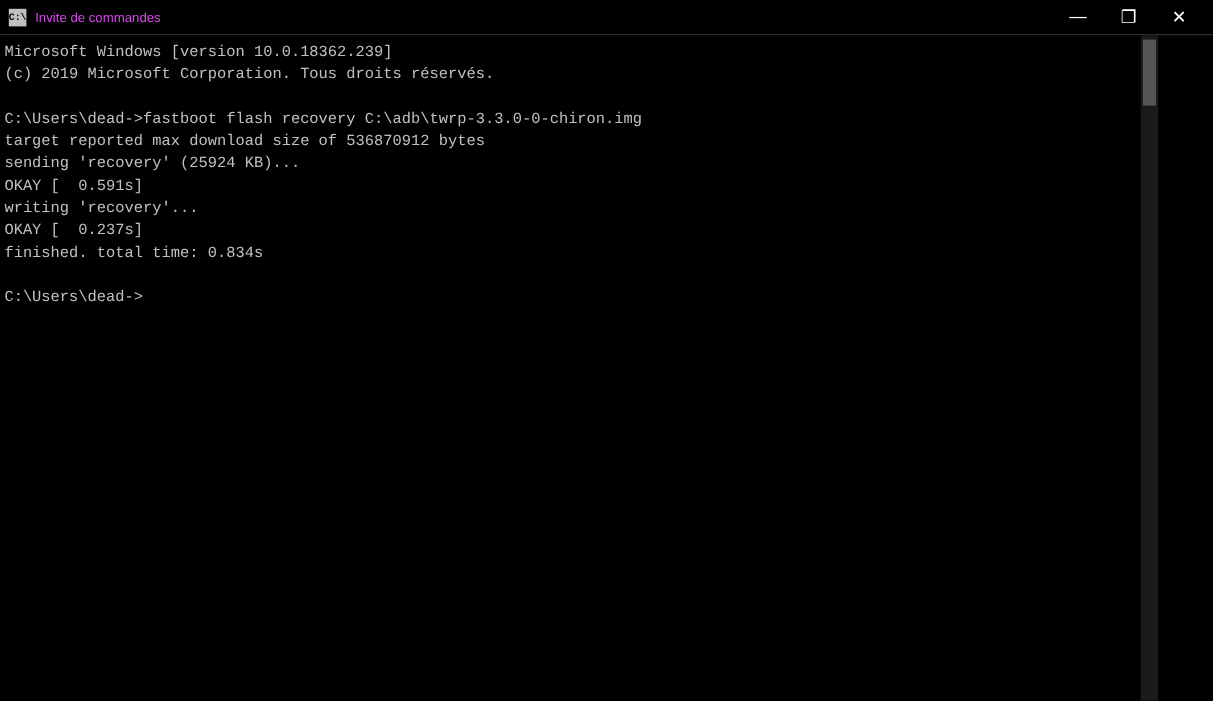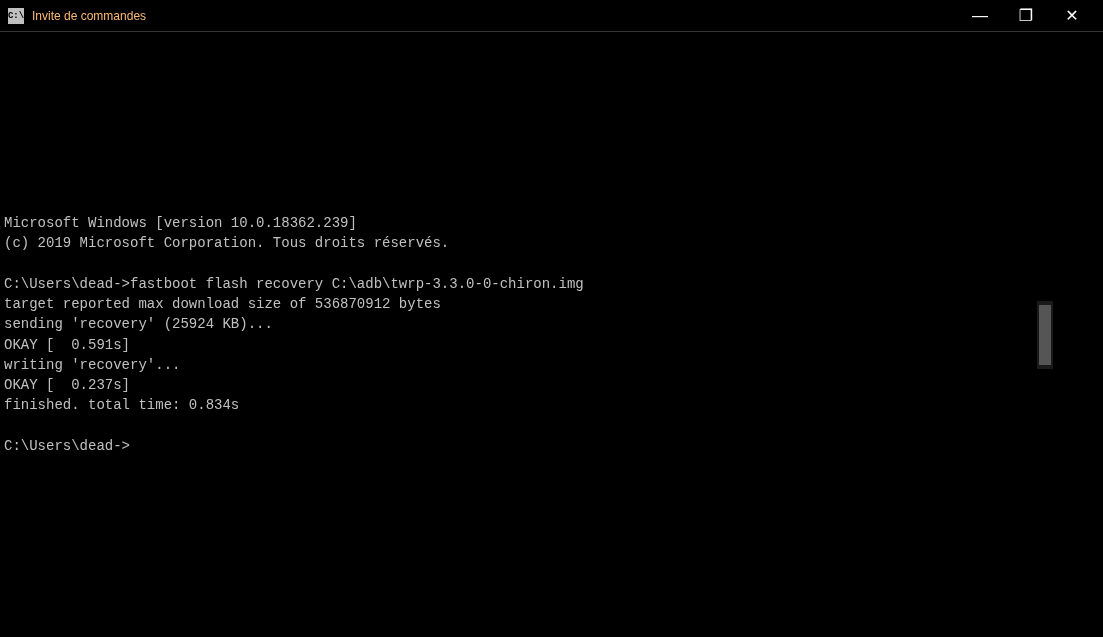--- a/index.html
+++ b/index.html
@@ -34,21 +34,21 @@
       display: flex;
       align-items: center;
       justify-content: center;
       font-size: 10px;
       color: #000;
       font-weight: bold;
     }
 
     .titlebar-title {
       flex: 1;
-      color: #fdba74;
+      color: #d946ef;
       font-family: Segoe UI, Arial, sans-serif;
       font-size: 12px;
     }
 
     .titlebar-controls {
       display: flex;
       gap: 0;
     }
 
     .titlebar-btn {
@@ -65,21 +65,20 @@
       font-family: Segoe UI, Arial, sans-serif;
     }
 
     
     .terminal {
       display: flex;
       width: 1053px;
       height: 605px; 
       background: #000;
       position: relative;
-      align-items: center;
     }
 
     .terminal-content {
       flex: 1;
       padding: 6px 4px 6px 4px;
       overflow: hidden;
       white-space: pre;
       line-height: 1.45;
       color: #c0c0c0;
       font-family: 'Courier New', Courier, monospace;

